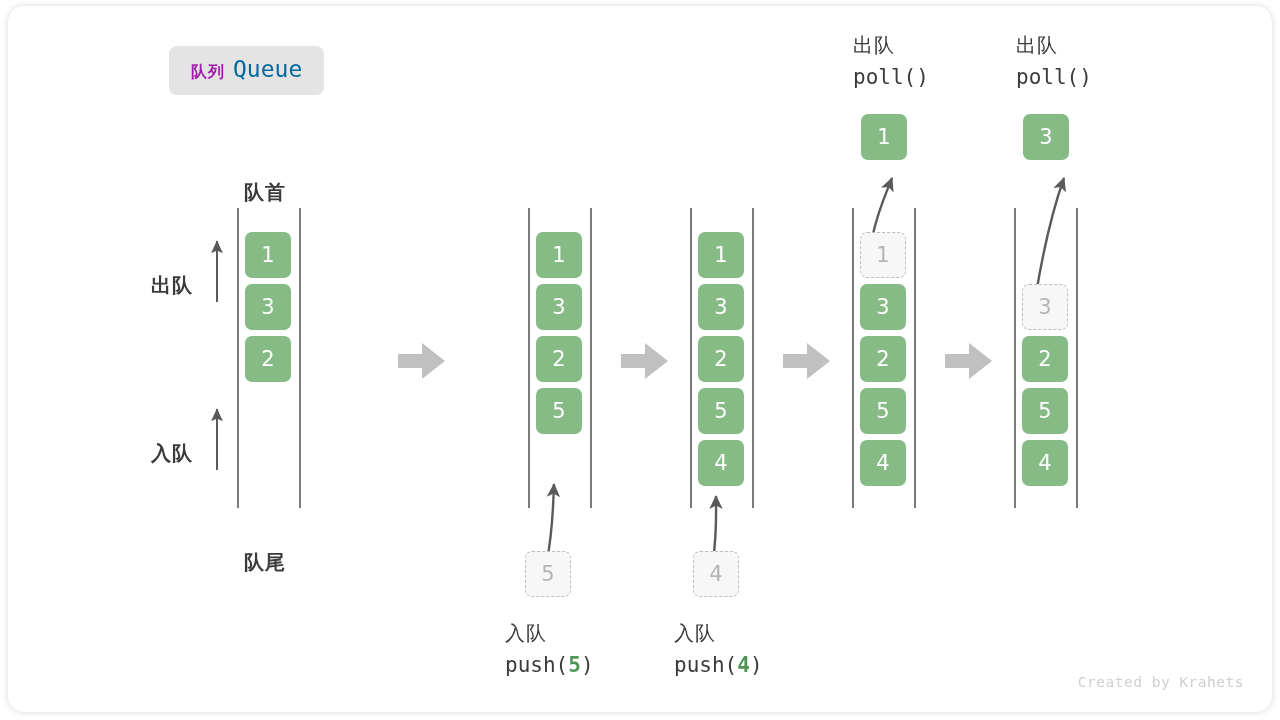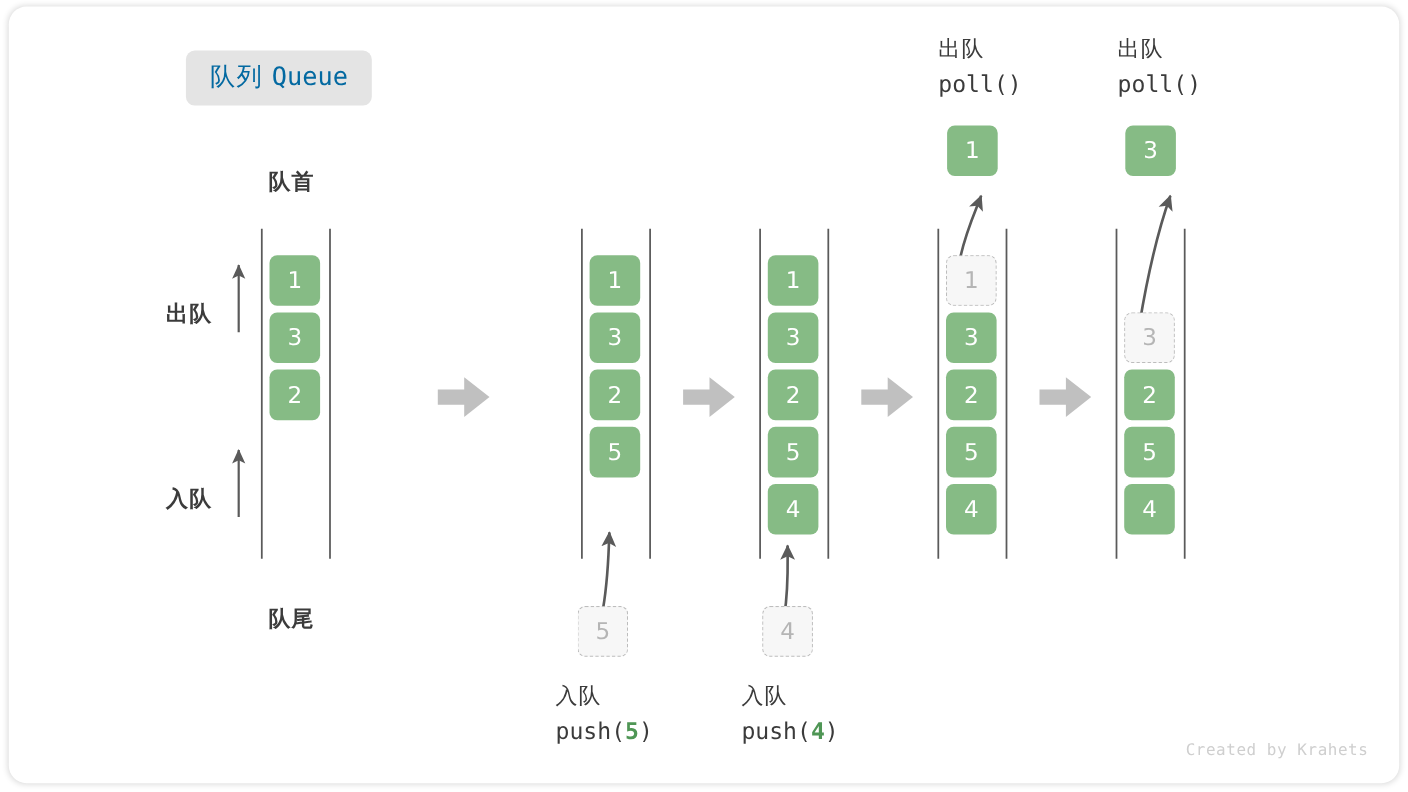--- a/index.html
+++ b/index.html
@@ -36,23 +36,23 @@
     position: absolute;
     left: 161px;
     top: 40px;
     padding: 12px 22px 14px 22px;
     background: #e4e4e4;
     border-radius: 8px;
     white-space: nowrap;
     line-height: 1;
   }
   #title-badge .cn {
-    font-size: 23px;
-    font-weight: normal;
-    color: #0369a1;
+    font-size: 16px;
+    font-weight: bold;
+    color: #a21caf;
     letter-spacing: 1px;
   }
   #title-badge .en {
     font-size: 23px;
     color: #0369a1;
     font-family: "DejaVu Sans Mono", "Liberation Mono", monospace;
     margin-left: 8px;
   }
   
   .cn-label {
@@ -122,21 +122,21 @@
 </style>
 </head>
 <body>
 
 <div id="card">
 
   <div id="title-badge">
     <span class="cn">队列</span><span class="en">Queue</span>
   </div>
 
-  <div class="cn-label" style="left:236px; top:146px;">队首</div>
+  <div class="cn-label" style="left:236px; top:173px;">队首</div>
   <div class="cn-label" style="left:236px; top:543px;font-family:Liberation Mono, monospace;">队尾</div>
   <div class="cn-label" style="left:143px; top:266px;">出队</div>
   <div class="cn-label" style="left:143px; top:434px;">入队</div>
 
   <div class="op-label" style="left:497px; top:612px;">
     <span class="cn">入队</span>
     <span class="code"><span>push(</span><span class="arg">5</span><span>)</span></span>
   </div>
 
   <div class="op-label" style="left:666px; top:612px;">

